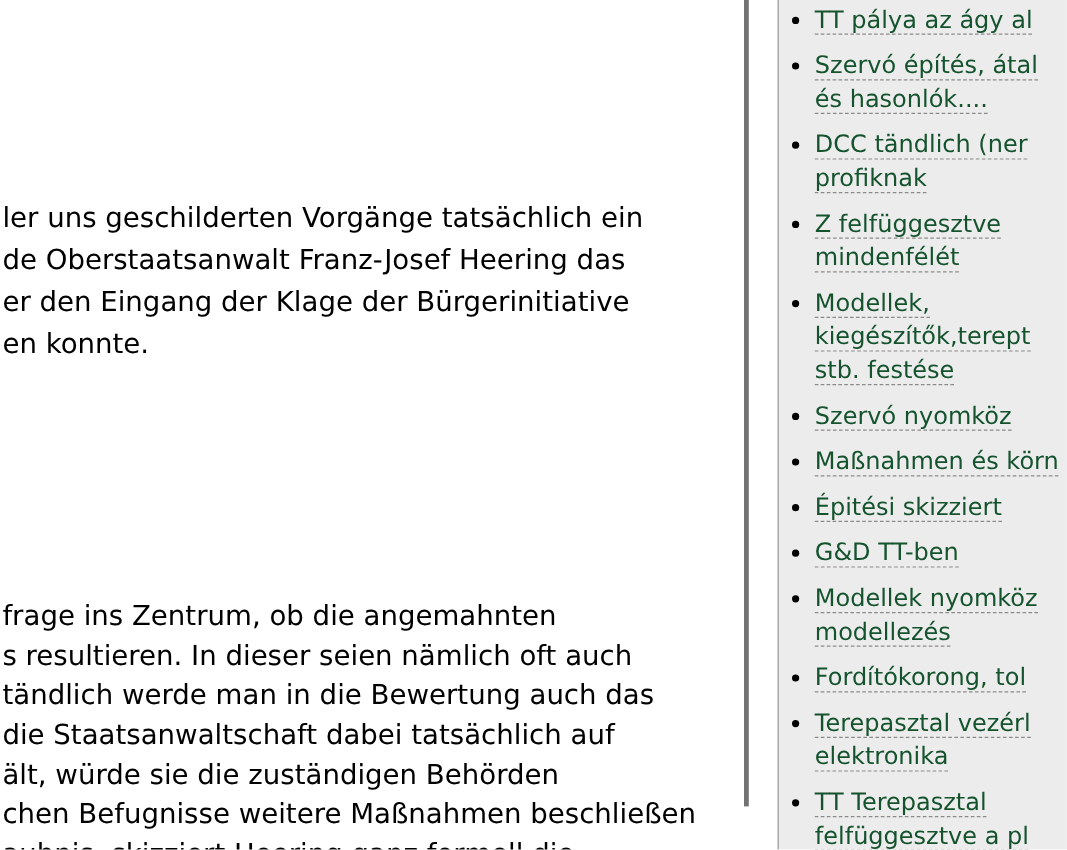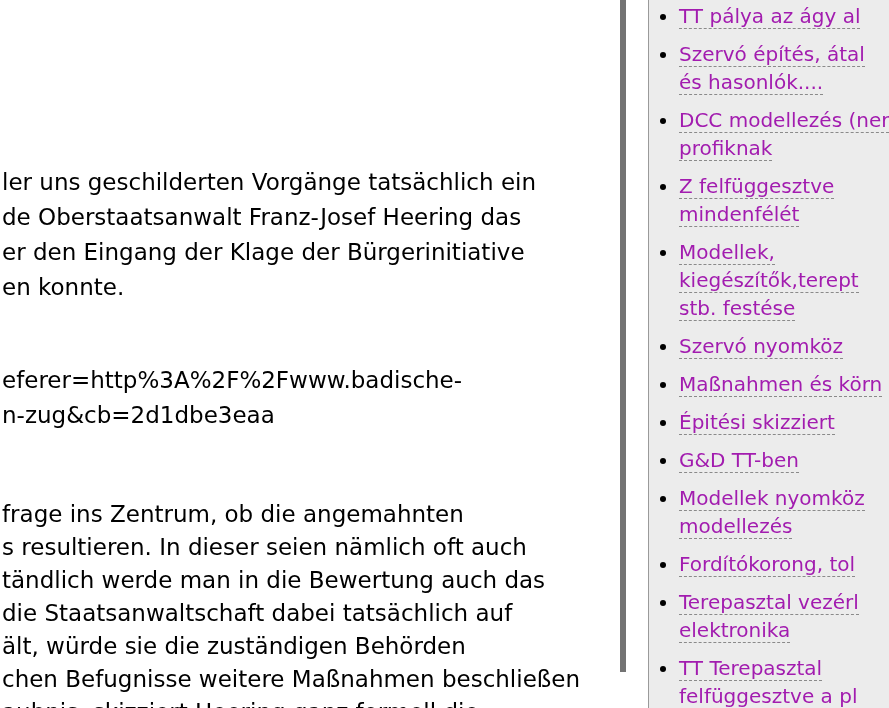--- a/index.html
+++ b/index.html
@@ -15,21 +15,21 @@
     font-family: "DejaVu Sans", sans-serif;
   }
 
   
   .main-column {
     position: absolute;
     left: 0;
     top: 0;
     width: 620px;
     height: 672px;
-    border-right: 6px solid #737373;
+    border-right: 4px solid #737373;
     background: #ffffff;
   }
   .article-text {
     position: absolute;
     left: 2px;
     white-space: pre-line;
     font-size: 23px;
     color: #000000;
   }
   .p1 { top: 165px; line-height: 35px; }
@@ -52,52 +52,50 @@
     padding: 2px 4px 0 30px;
     list-style-type: disc;
     color: #000000;
   }
   .topic-list li {
     margin: 0 0 10px 0;
     font-size: 20px;
     line-height: 28px;
   }
   .topic-link {
-    color: #a21caf;
+    color: #14532d;
     text-decoration: none;
     white-space: pre-line;
     border-bottom: 1px dashed #8a8a8a;
     cursor: pointer;
   }
 </style>
 </head>
 <body>
 
 <div class="main-column">
   <div class="article-text p1">ler uns geschilderten Vorgänge tatsächlich ein
 de Oberstaatsanwalt Franz-Josef Heering das
 er den Eingang der Klage der Bürgerinitiative
 en konnte.</div>
-  <div class="article-text p2">eferer=http%3A%2F%2Fwww.badische-
-n-zug&amp;cb=2d1dbe3eaa</div>
   <div class="article-text p3">frage ins Zentrum, ob die angemahnten
 s resultieren. In dieser seien nämlich oft auch
 tändlich werde man in die Bewertung auch das
 die Staatsanwaltschaft dabei tatsächlich auf
 ält, würde sie die zuständigen Behörden
 chen Befugnisse weitere Maßnahmen beschließen
 aubnis, skizziert Heering ganz formell die</div>
 </div>
 
 <div class="sidebar">
   <ul class="topic-list">
     <li><a class="topic-link">TT pálya az ágy al</a></li>
     <li><a class="topic-link">Szervó építés, átal
 és hasonlók....</a></li>
-    <li><a class="topic-link">DCC modellezés (ner
+    <li><a class="topic-link">DCC tändlich (ner
 profiknak</a></li>
     <li><a class="topic-link">Z felfüggesztve
 mindenfélét</a></li>
     <li><a class="topic-link">Modellek,
 kiegészítők,terept
 stb. festése</a></li>
     <li><a class="topic-link">Szervó nyomköz</a></li>
     <li><a class="topic-link">Maßnahmen és körn</a></li>
     <li><a class="topic-link">Épitési skizziert</a></li>
     <li><a class="topic-link">G&amp;D TT-ben</a></li>

